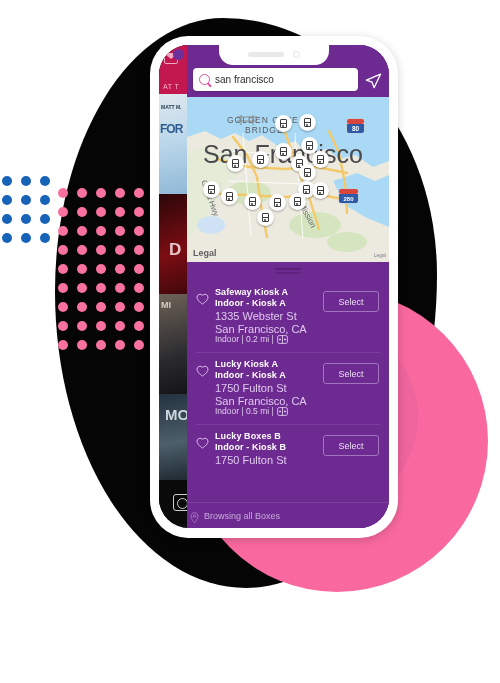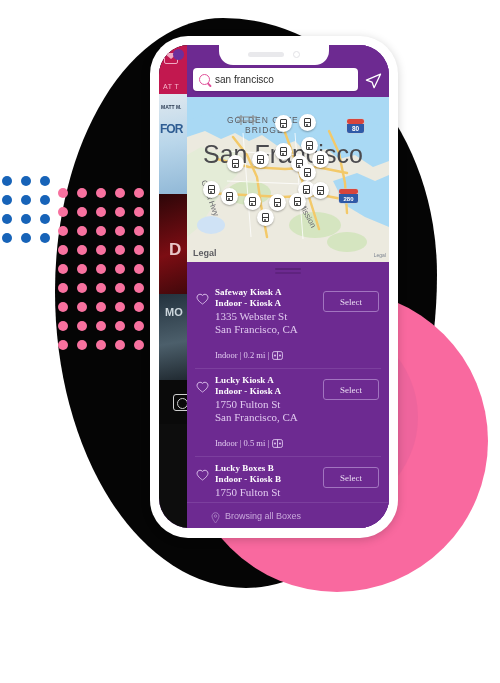--- a/index.html
+++ b/index.html
@@ -107,21 +107,21 @@
   }
   .poster { width: 44px; position: relative; overflow: hidden; }
   .p1 { height: 100px; background: linear-gradient(170deg,#dfe8ef 0%, #b9d6ea 48%, #8fb7d6 100%); }
   .p1:after { content:"MATT M."; position:absolute; left:2px; top:10px; font-size:5px; color:#2b3b52; font-weight:700; }
   .p1 .big { position:absolute; left:1px; top:28px; font-size:12px; font-weight:700; color:#2f5d93; letter-spacing:-1px; }
   .p2 { height: 100px; background: linear-gradient(160deg,#2c0608 0%, #7c0d13 55%, #3a070a 100%); }
   .p2 .big { position:absolute; left:10px; top:46px; font-size:17px; font-weight:700; color:#e9c6c8; }
   .p3 { height: 100px; background: linear-gradient(165deg,#6d6257 0%, #2b2b2f 60%, #121215 100%); }
   .p3 .big { position:absolute; left:2px; top:6px; font-size:9px; font-weight:700; color:#d8cfc4; }
   .p4 { height: 86px; background: linear-gradient(170deg,#23323e 0%, #4c5f6b 55%, #1d262d 100%); }
-  .p4 .big { position:absolute; left:6px; top:12px; font-size:11px; font-weight:700; color:#cdd7dd; }
+  .p4 .big { position:absolute; left:6px; top:12px; font-size:15px; font-weight:700; color:#cdd7dd; }
   .bg-app-tabbar {
     height: 44px; background: #0a0a0a;
     display: flex; align-items: center; justify-content: center;
   }
   .home-icon {
     width: 17px; height: 17px; border: 1.6px solid #cfcfcf; border-radius: 3px;
     position: relative;
   }
   .home-icon:before {
     content: ""; position: absolute; left: 3px; top: 3px;
@@ -223,56 +223,56 @@
   
   .sheet {
     position: absolute; left: 28px; top: 217px;
     width: 202px; height: 266px;
     background: #6d2a91;
   }
   .grabber-wrap { display: flex; flex-direction: column; align-items: center; gap: 2px; padding-top: 6px; }
   .grabber { width: 26px; height: 2px; border-radius: 2px; background: #5b2179; }
   .grabber.b { opacity: .75; }
 
-  .list { padding: 7px 0 0 0; font-family: Liberation Serif, serif; }
+  .list { padding: 7px 0 0 0; }
   .row {
     display: flex; align-items: flex-start;
     padding: 6px 10px 8px 9px;
     position: relative;
   }
   .heart { width: 15px; flex: none; padding-top: 4px; }
   .row-body { flex: 1; padding-left: 4px; }
   .row-title {
     font-size: 9px; font-weight: 700; color: #ffffff;
     line-height: 11px; letter-spacing: .1px;
   }
   .row-sub {
     font-size: 11px; color: #e0c8ef; line-height: 10.5px; margin-top: 2px;
   }
   .row-meta {
-    font-size: 8.5px; color: #e0c8ef; margin-top: 16px;
+    font-size: 8.5px; color: #e0c8ef; margin-top: 0;
     display: flex; align-items: center; gap: 3px;
   }
   .meta-icon { width: 11px; height: 9px; flex: none; }
   .select-btn {
     flex: none; width: 56px; height: 21px;
     border: 1px solid #a274c0; border-radius: 3px;
     display: flex; align-items: center; justify-content: center;
     font-size: 9px; color: #eadcf3;
     margin-top: 4px;
   }
   .divider { height: 1px; background: #7c3f9e; margin: 0 8px; }
 
   .statusbar {
     position: absolute; left: 28px; bottom: 0;
     width: 202px; height: 26px;
     background: #6d2a91;
     border-top: 1px solid #7c3f9e;
     display: flex; align-items: center; gap: 5px;
-    padding-left: 24px;
+    padding-left: 3px;
   }
   .status-text { font-size: 9px; color: #c9a9dc; }
   .loc-pin { width: 9px; height: 12px; flex: none; }
 </style>
 </head>
 <body>
 
 <div id="stage">
 
   <div class="black-blob"></div>
@@ -350,20 +350,23 @@
         <div class="bg-app-header">
           <div class="bg-app-mail"></div>
           <div class="bg-app-badge"></div>
           <div class="bg-app-carrier">AT T</div>
         </div>
         <div class="poster p1">
           <div class="big">FOR</div>
         </div>
         <div class="poster p2">
           <div class="big">D</div>
+        </div>
+        <div class="poster p3">
+          <div class="big">MI</div>
         </div>
         <div class="poster p4">
           <div class="big">MO</div>
         </div>
         <div class="bg-app-tabbar">
           <div class="home-icon"></div>
         </div>
       </div>
 
       <div class="app"></div>

